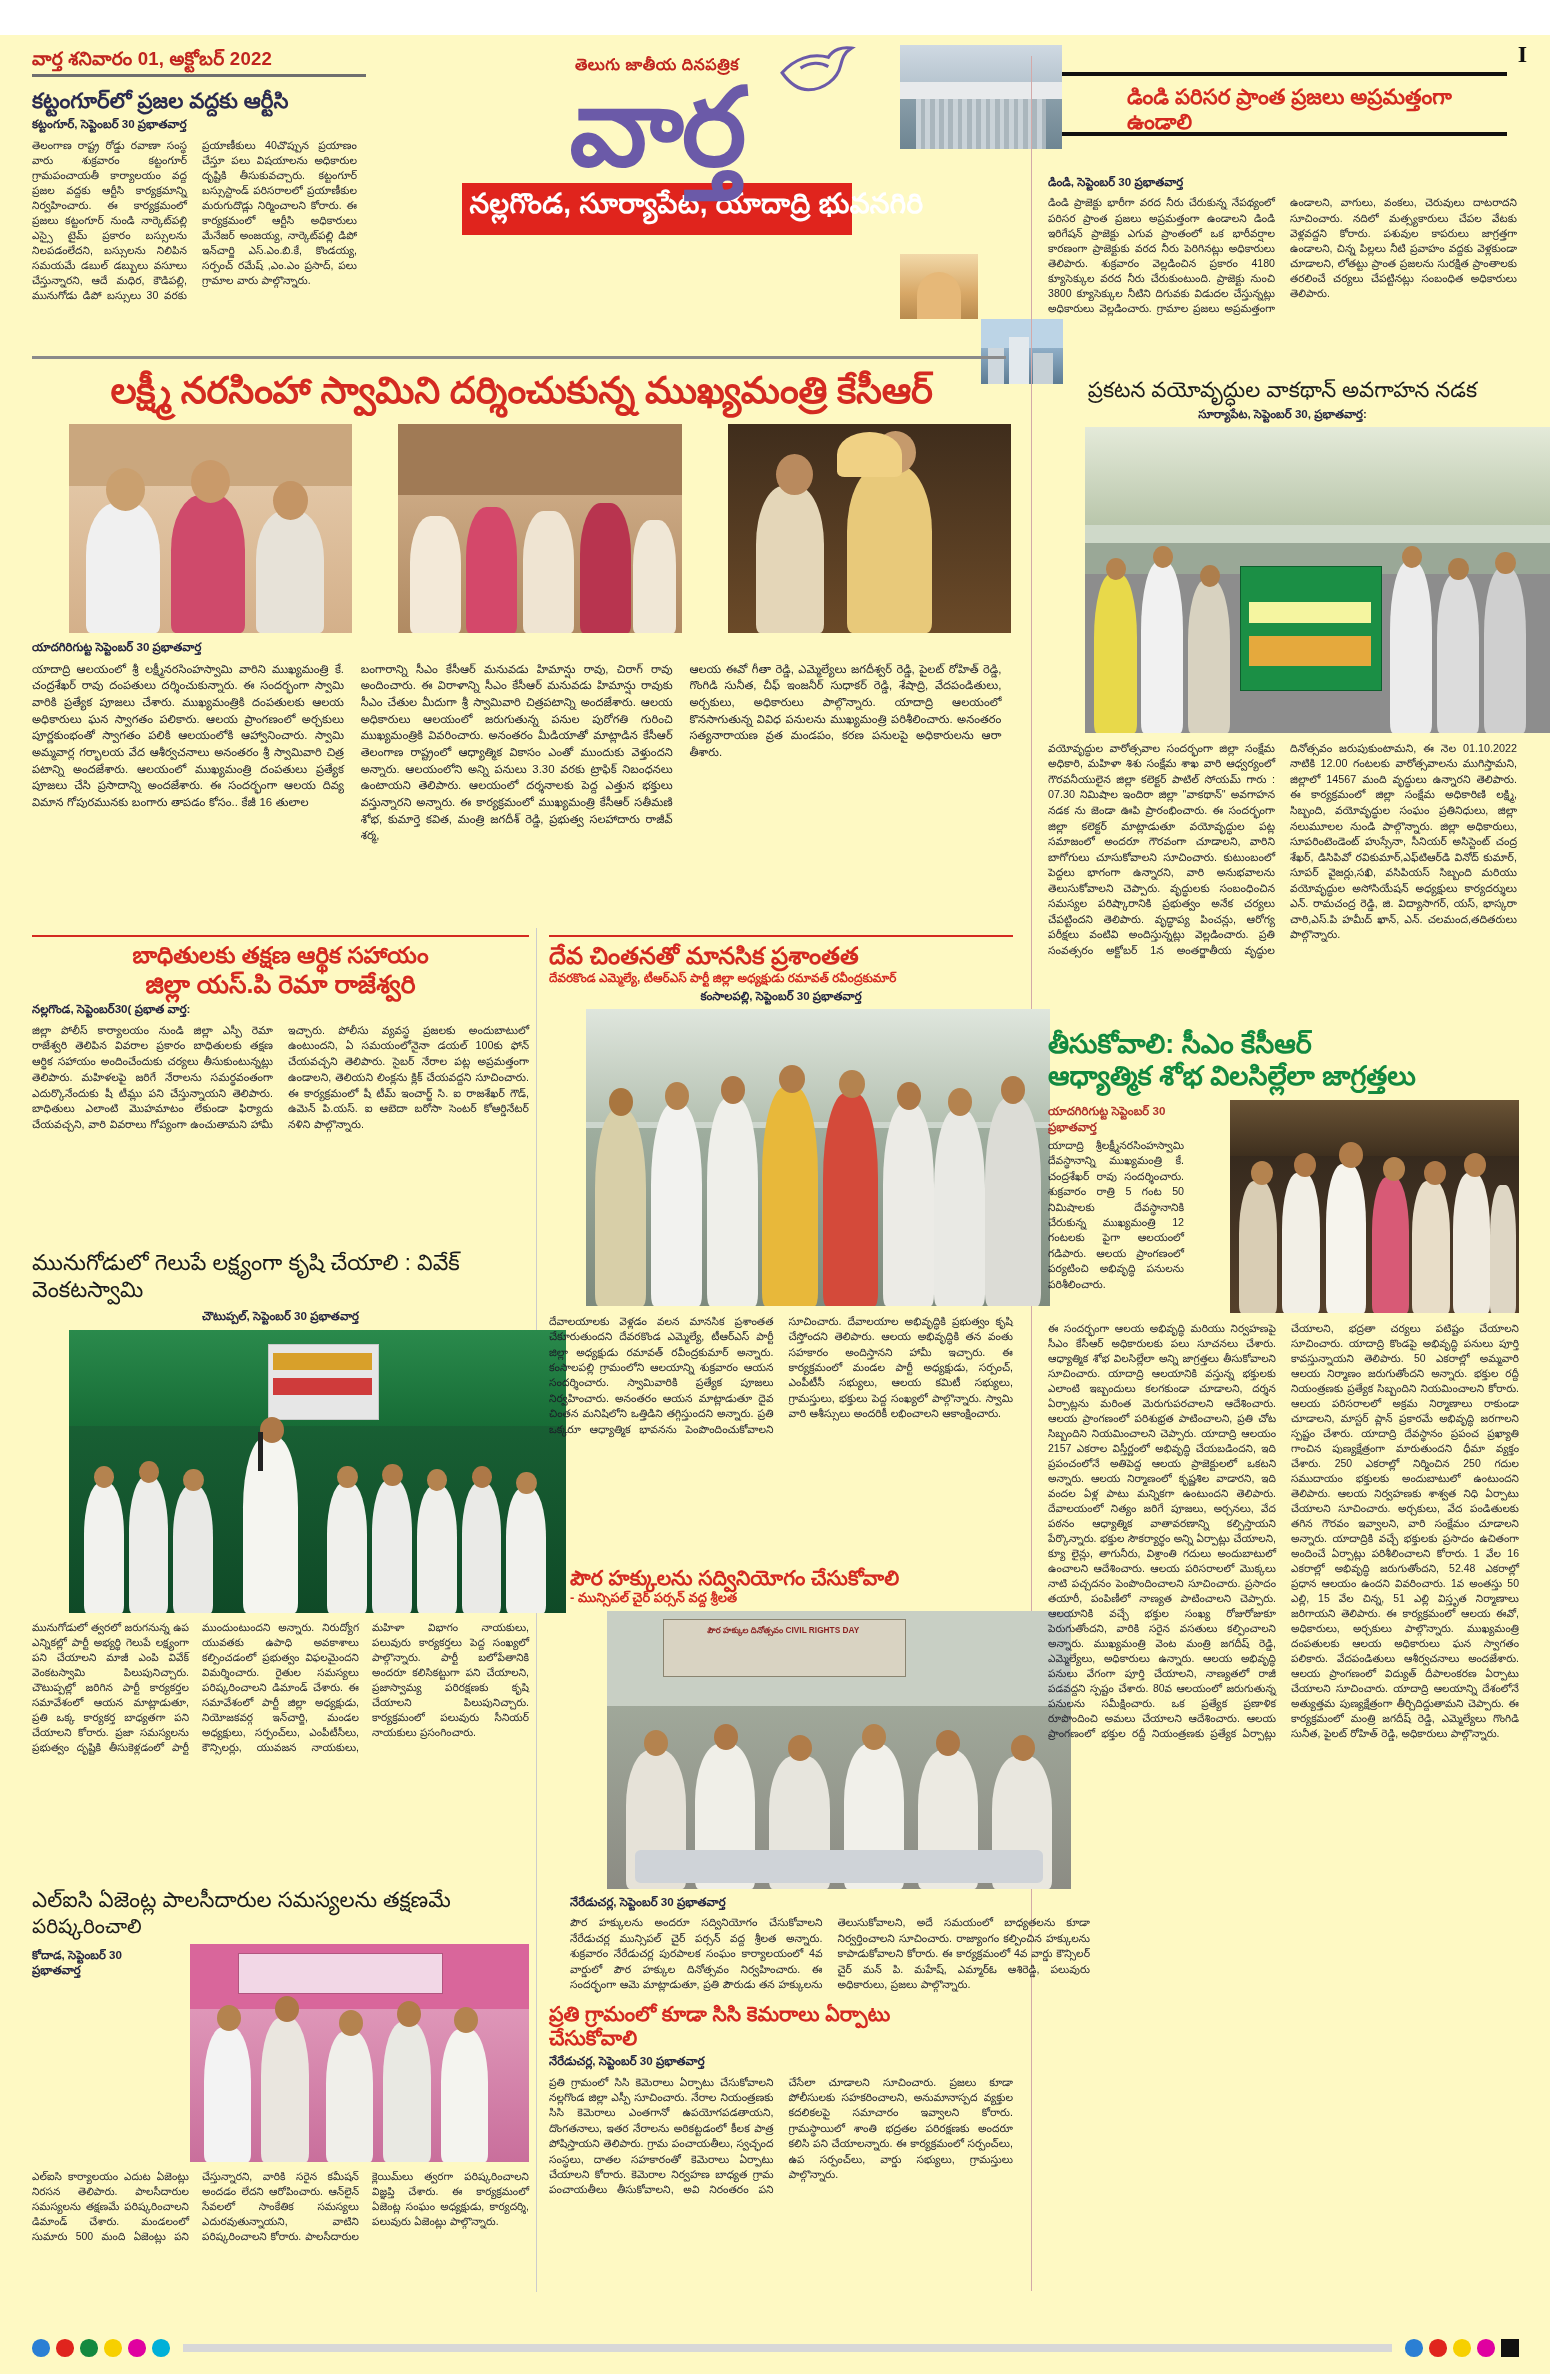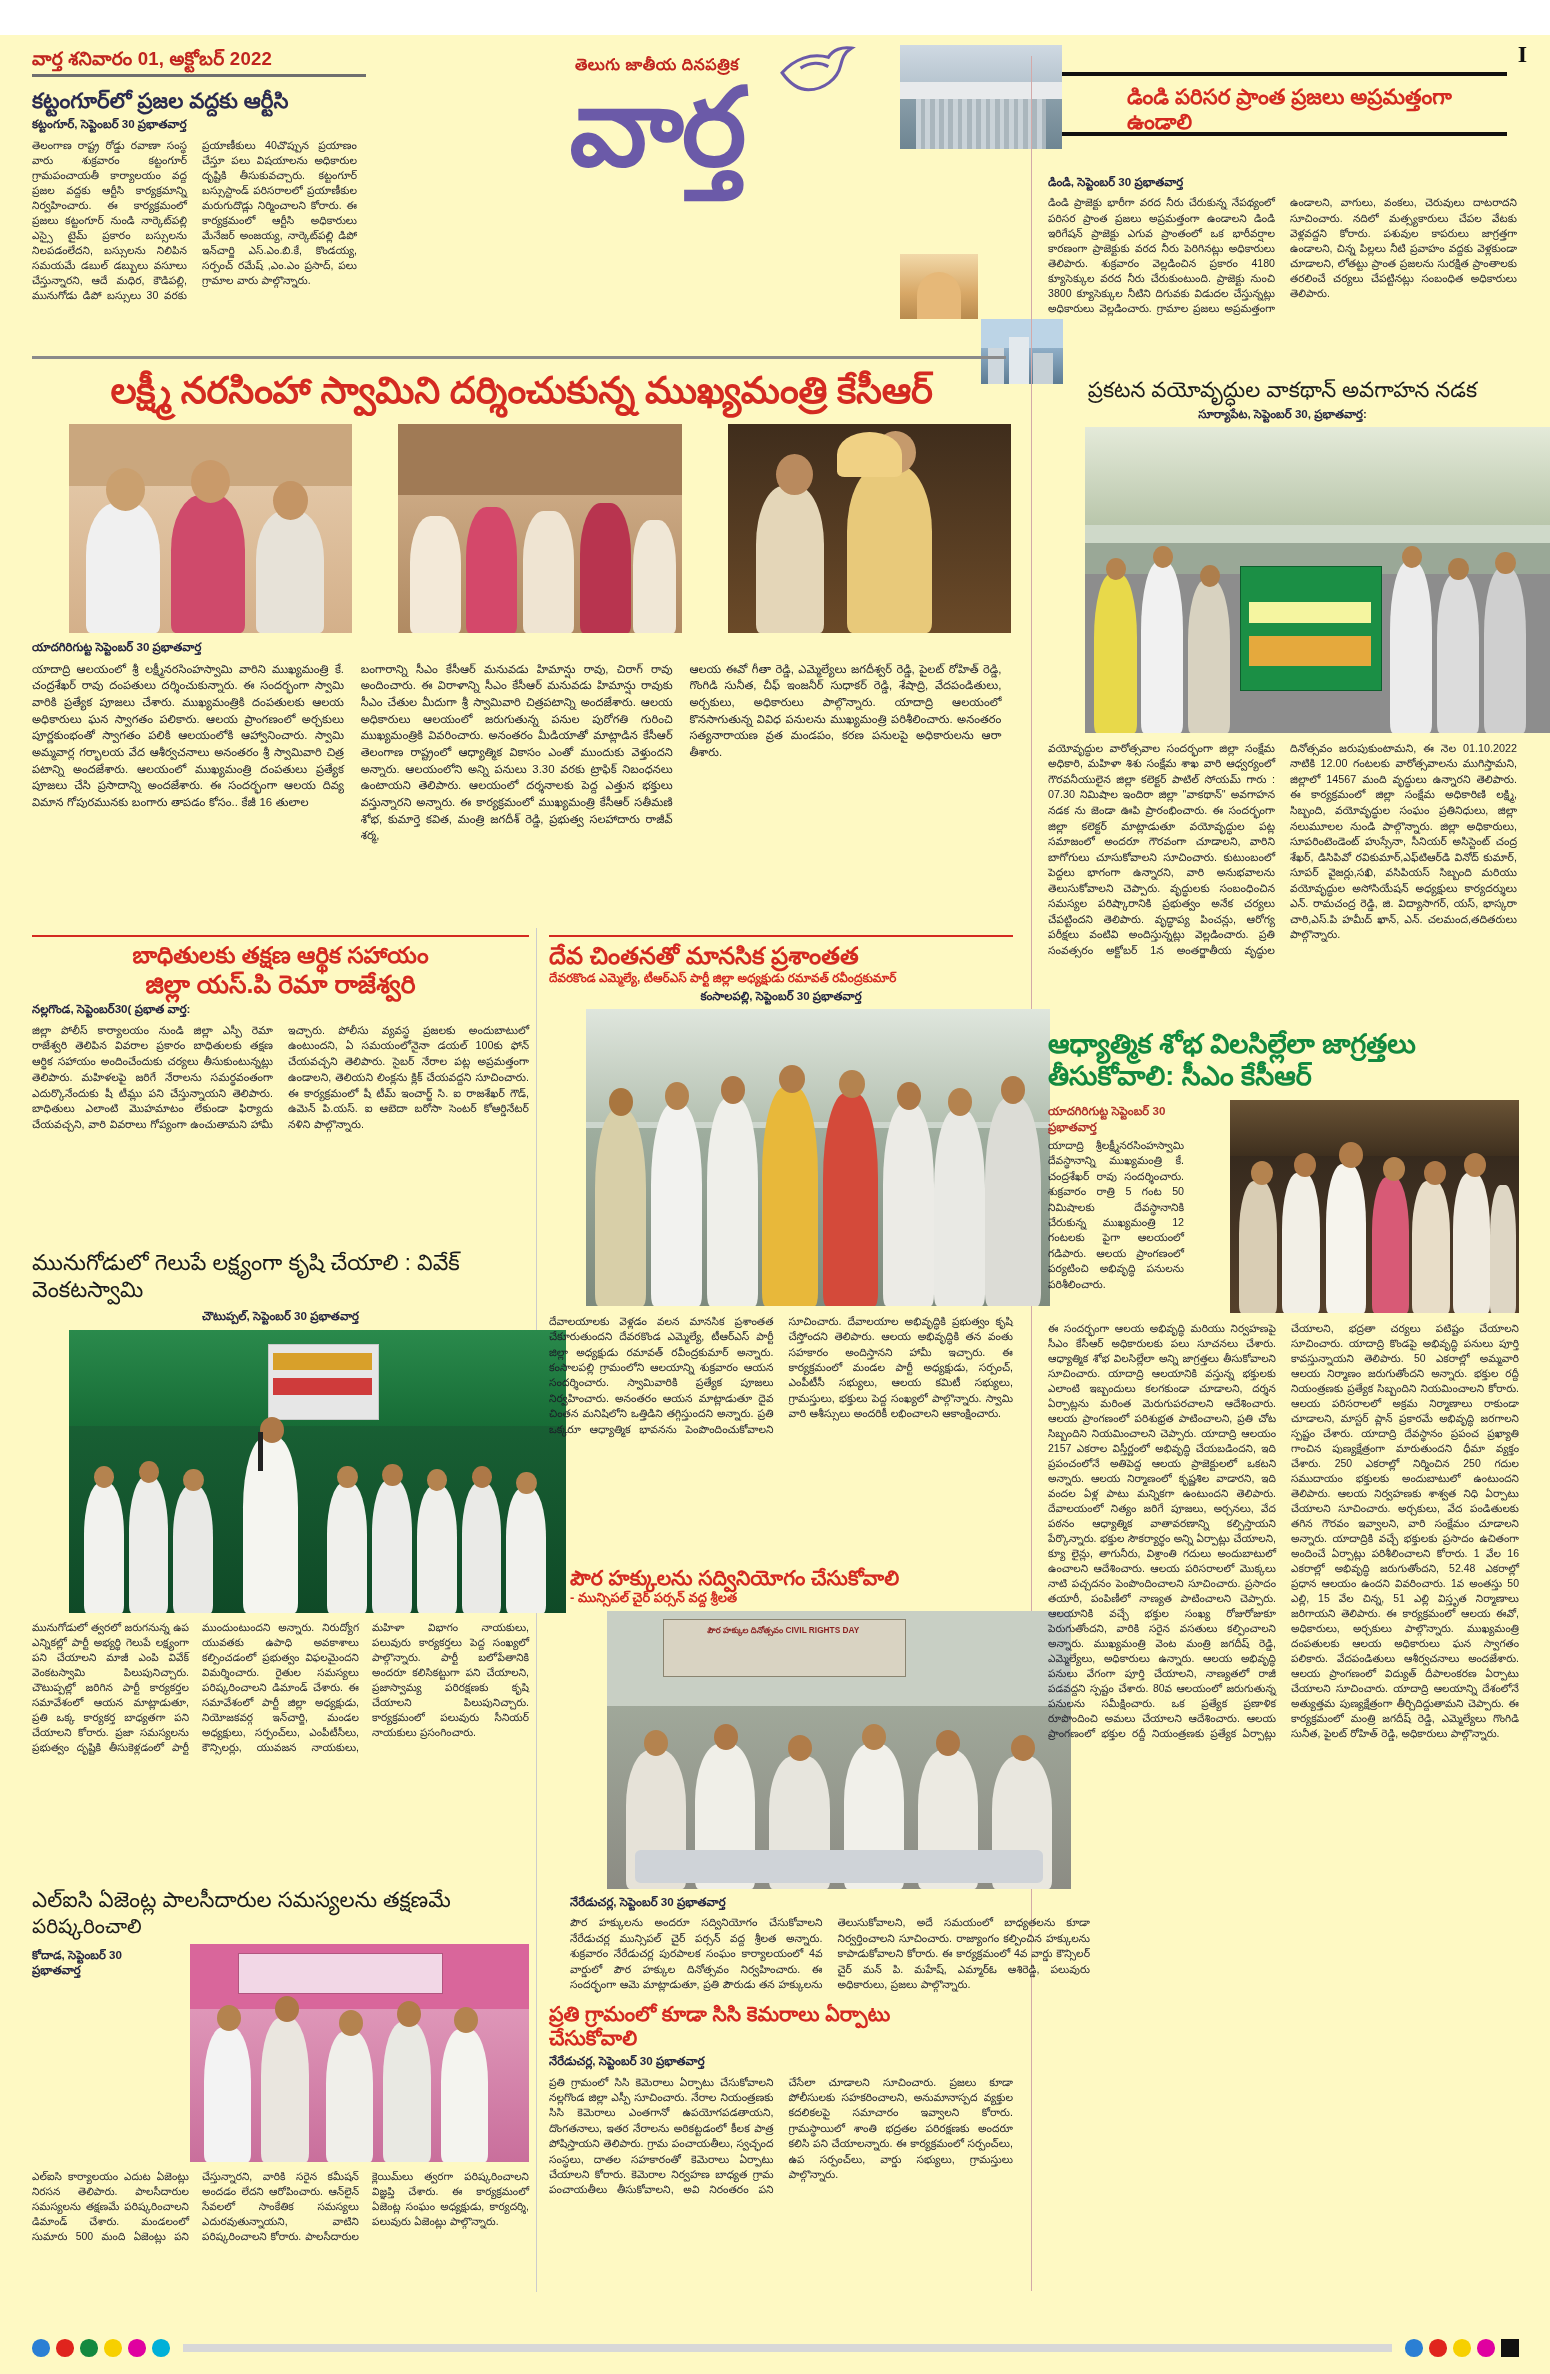--- a/index.html
+++ b/index.html
@@ -64,20 +64,21 @@
 
   <div class="masthead">
     <div style="position:relative;">
       <div class="mh-tagline">తెలుగు జాతీయ దినపత్రిక</div>
       <svg class="mh-bird" viewBox="0 0 100 70">
         <path d="M6 36 C22 18 44 10 66 16 C72 6 84 2 96 4 C86 10 84 18 82 26 C78 44 60 58 40 58 C28 58 16 50 6 36 Z" fill="none" stroke="#6b5aa8" stroke-width="4"></path>
         <path d="M30 30 C42 22 56 22 66 28" fill="none" stroke="#6b5aa8" stroke-width="4"></path>
       </svg>
       <div class="mh-logo">వార్త</div>
     </div>
+    <div class="mh-strip">నల్లగొండ, సూర్యాపేట, యాదాద్రి  భువనగిరి</div>
   </div>
 
   <div class="photo hero-dam" style="background:linear-gradient(#cfd9e2 0%,#b6c4cf 38%,#8fa3ae 40%,#6e8592 100%);">
     <div style="position:absolute;left:0;right:0;top:36%;height:16%;background:#e8eaec;"></div>
     <div style="position:absolute;left:10%;top:52%;width:80%;height:48%;background:repeating-linear-gradient(90deg,#c9d2d8 0 4.6px,#aab6bd 4.6px 9.3px);"></div>
   </div>
   <div class="photo hero-temple" style="background:linear-gradient(#f2d9a9,#d8a867 60%,#b98b4e);">
     <div style="position:absolute;left:22%;bottom:0;width:56%;height:72%;background:#e6b878;border-radius:50% 50% 0 0;"></div>
   </div>
   <div class="photo hero-city" style="background:linear-gradient(#bcd4e6 0 45%,#8faec7 45%,#5d7c93 100%);">
@@ -288,22 +289,22 @@
   </div>
 
   <div style="position:absolute;left:549px;top:2002px;width:464px;">
     <div class="hl-red" style="font-size:20.4px;">ప్రతి గ్రామంలో కూడా సిసి కెమరాలు ఏర్పాటు</div>
     <div class="hl-red" style="font-size:20.4px;">చేసుకోవాలి</div>
     <div class="sub" style="margin-top:3.7px;">నేరేడుచర్ల, సెప్టెంబర్ 30 ప్రభాతవార్త</div>
     <div class="body-col two-col" style="font-size:10.7px;line-height:1.44;">ప్రతి గ్రామంలో సిసి కెమెరాలు ఏర్పాటు చేసుకోవాలని నల్లగొండ జిల్లా ఎస్పీ సూచించారు. నేరాల నియంత్రణకు సిసి కెమెరాలు ఎంతగానో ఉపయోగపడతాయని, దొంగతనాలు, ఇతర నేరాలను అరికట్టడంలో కీలక పాత్ర పోషిస్తాయని తెలిపారు. గ్రామ పంచాయతీలు, స్వచ్ఛంద సంస్థలు, దాతల సహకారంతో కెమెరాలు ఏర్పాటు చేయాలని కోరారు. కెమెరాల నిర్వహణ బాధ్యత గ్రామ పంచాయతీలు తీసుకోవాలని, అవి నిరంతరం పని చేసేలా చూడాలని సూచించారు. ప్రజలు కూడా పోలీసులకు సహకరించాలని, అనుమానాస్పద వ్యక్తుల కదలికలపై సమాచారం ఇవ్వాలని కోరారు. గ్రామస్థాయిలో శాంతి భద్రతల పరిరక్షణకు అందరూ కలిసి పని చేయాలన్నారు. ఈ కార్యక్రమంలో సర్పంచ్‌లు, ఉప సర్పంచ్‌లు, వార్డు సభ్యులు, గ్రామస్తులు పాల్గొన్నారు.</div>
   </div>
 
   <div style="position:absolute;left:1048px;top:1028px;width:471px;">
+    <div class="hl-green" style="font-size:27px;">తీసుకోవాలి: సీఎం కేసీఆర్</div>
     <div class="hl-green" style="font-size:27px;">ఆధ్యాత్మిక శోభ విలసిల్లేలా జాగ్రత్తలు</div>
-    <div class="hl-green" style="font-size:27px;">తీసుకోవాలి: సీఎం కేసీఆర్</div>
 
     <div style="display:flex;gap:9.3px;margin-top:7.4px;">
       <div style="width:148px;">
         <div class="sub" style="color:#b0332b;line-height:1.35;">యాదగిరిగుట్ట సెప్టెంబర్ 30 ప్రభాతవార్త</div>
         <div class="body-col" style="font-size:10.7px;line-height:1.44;">యాదాద్రి శ్రీలక్ష్మీనరసింహస్వామి దేవస్థానాన్ని ముఖ్యమంత్రి కే. చంద్రశేఖర్ రావు సందర్శించారు. శుక్రవారం రాత్రి 5 గంట 50 నిమిషాలకు దేవస్థానానికి చేరుకున్న ముఖ్యమంత్రి 12 గంటలకు పైగా ఆలయంలో గడిపారు. ఆలయ ప్రాంగణంలో పర్యటించి అభివృద్ధి పనులను పరిశీలించారు.</div>
       </div>
       <div class="photo" style="width:314px;height:213px;background:linear-gradient(#2b2219,#55402b);">
         <div style="position:absolute;left:0;right:0;top:0;height:26%;background:linear-gradient(#6a5335,#3e2f1e);"></div>
         <div class="pp" style="left:3%;width:13%;height:62%;background:#d9cdb4;"></div>
         <div class="head" style="left:7%;bottom:60%;width:22px;height:24px;background:#b4834f;"></div>

